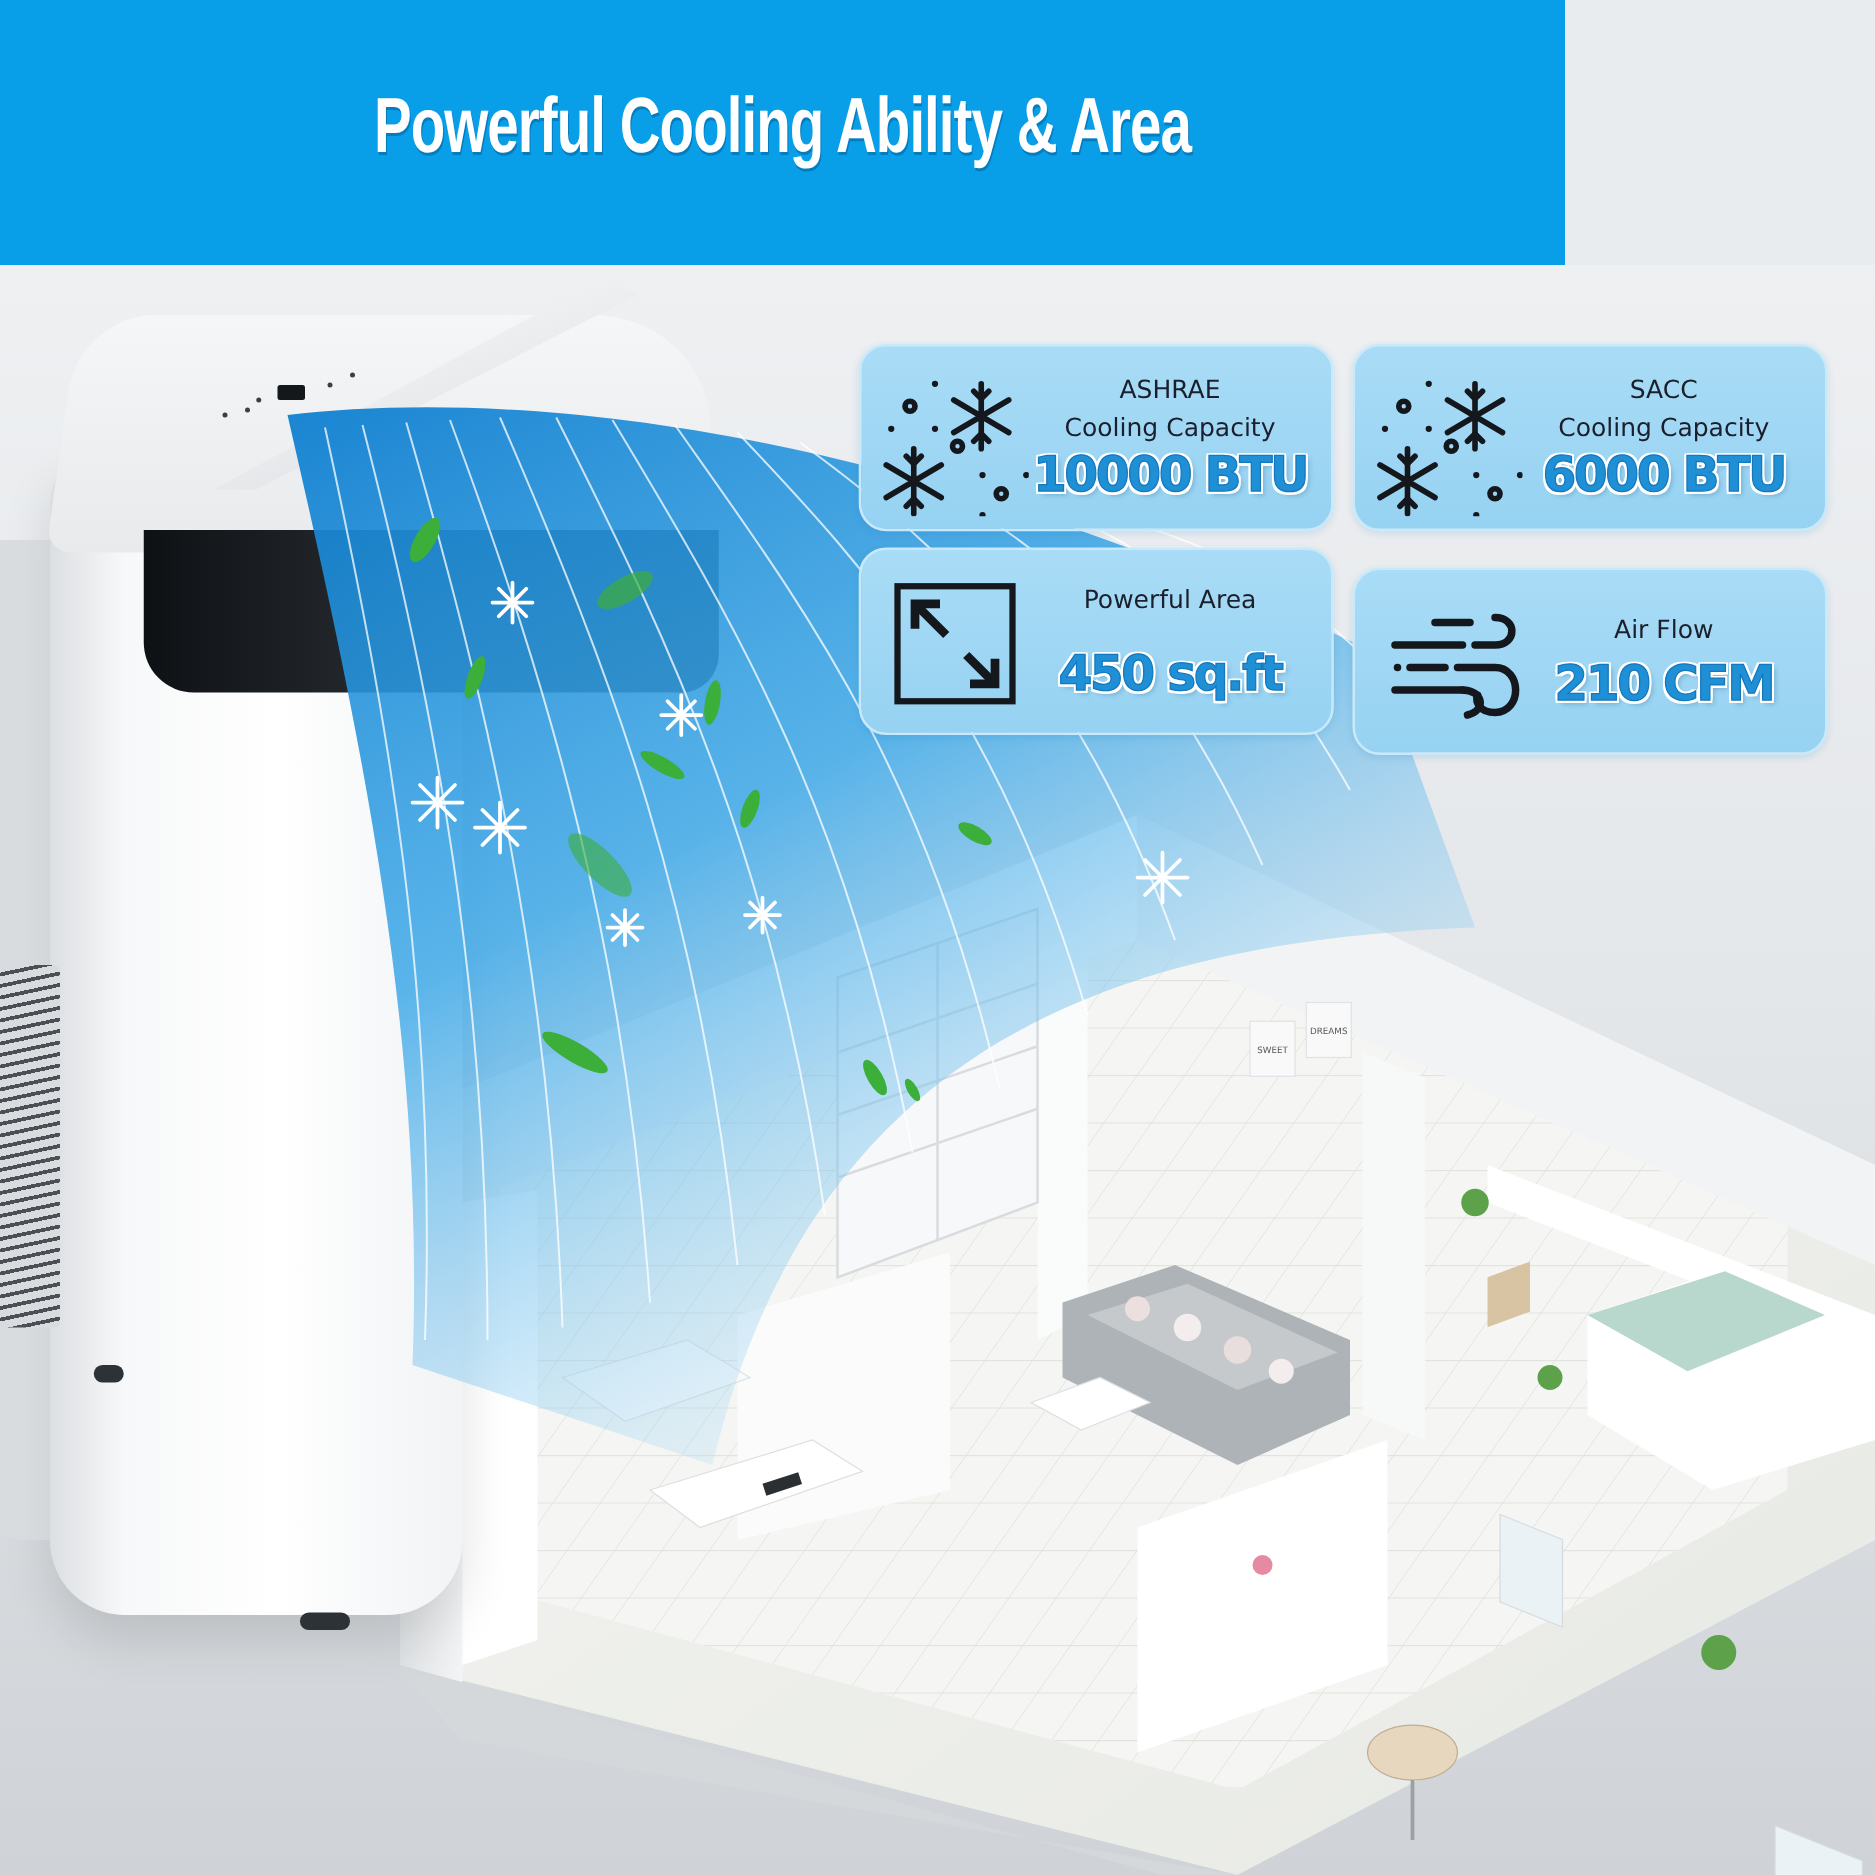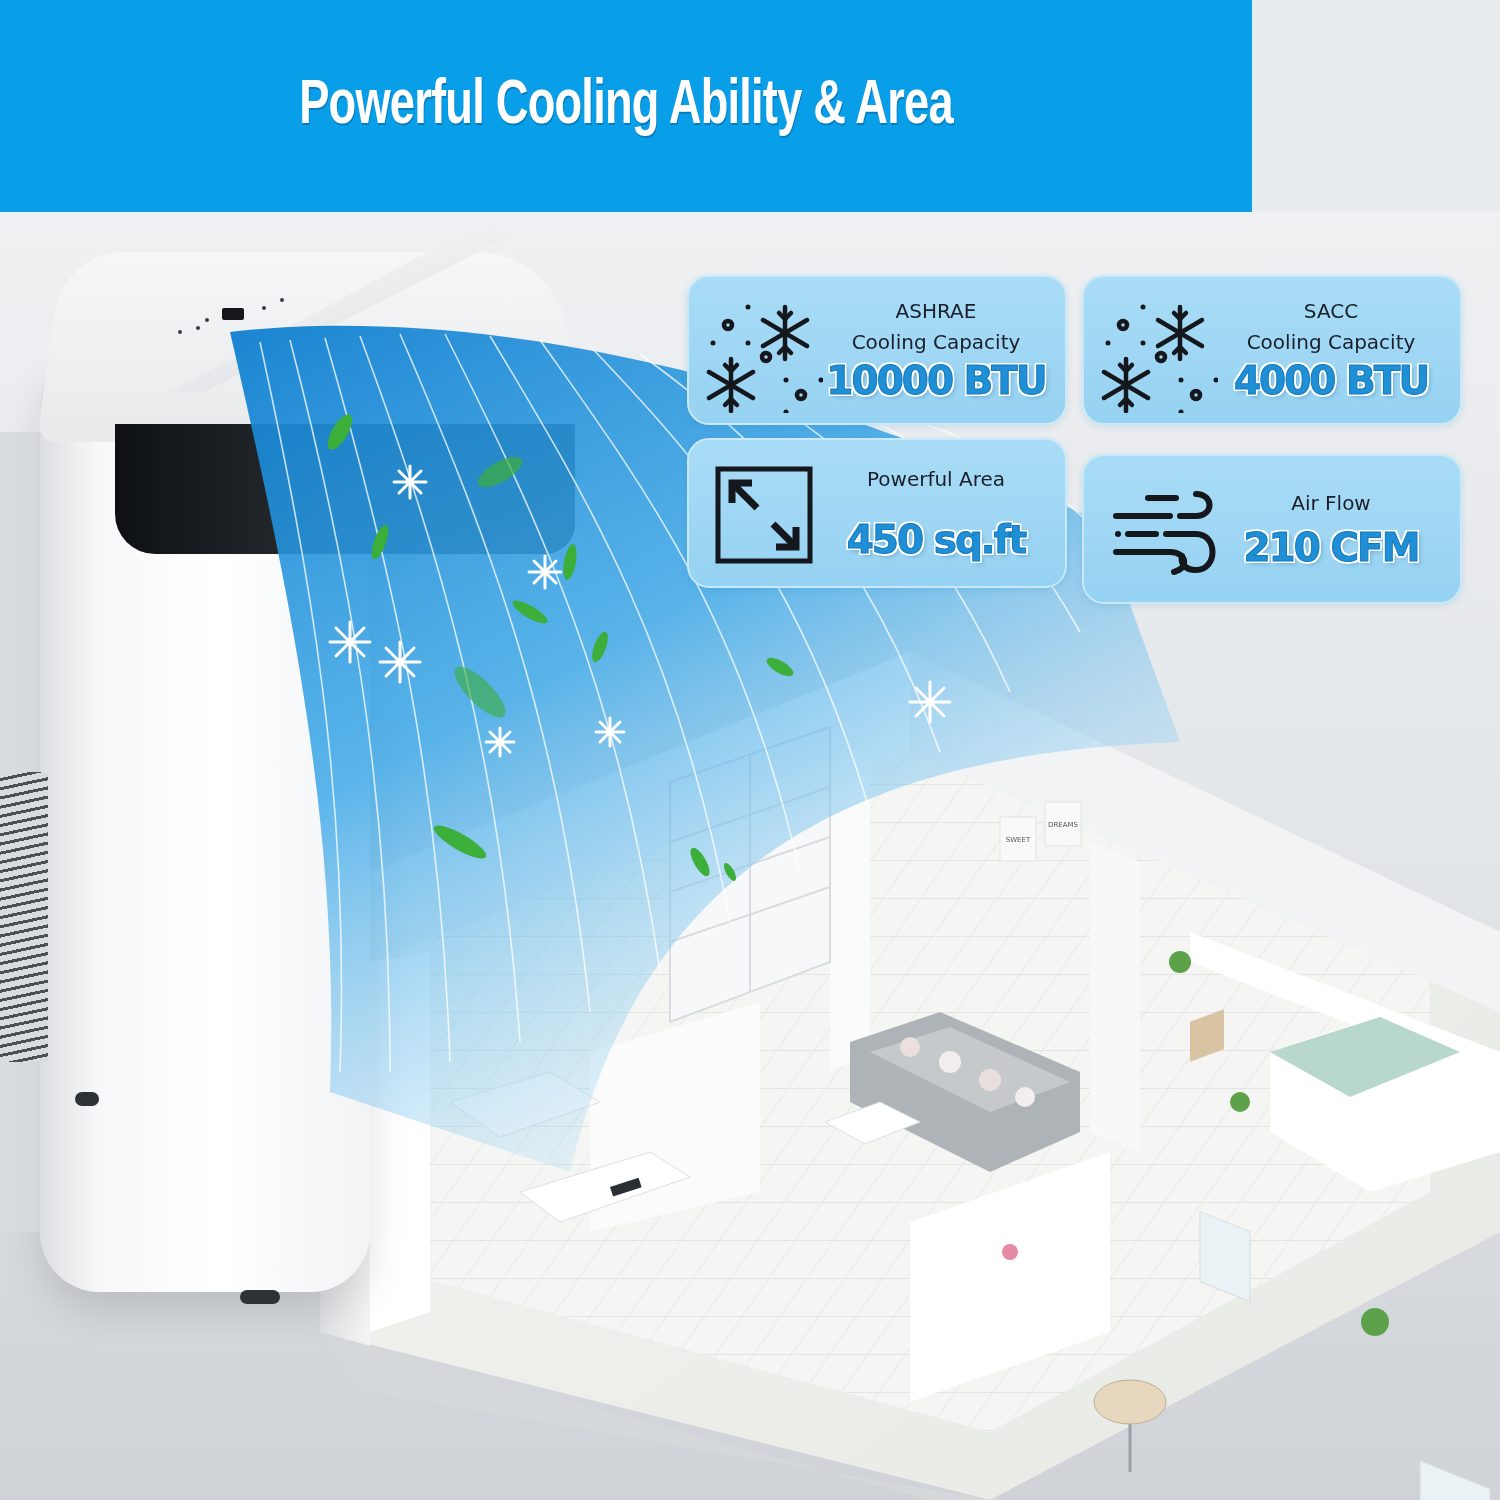--- a/index.html
+++ b/index.html
@@ -337,21 +337,21 @@
           <circle cx="10" cy="48" r="2.5"></circle>
           <circle cx="45" cy="48" r="2.5"></circle>
         <circle cx="83" cy="85" r="2.5"></circle>
           <circle cx="118" cy="85" r="2.5"></circle>
           <circle cx="83" cy="117" r="2.5"></circle>
       </g>
     </svg>
     <div class="text-col">
       <div class="label-line">SACC</div>
       <div class="label-line">Cooling Capacity</div>
-      <div class="value">4000 BTU</div>
+      <div class="value">6000 BTU</div>
     </div>
   </div>
 
   <div class="card" style="left:687px;top:226px;">
     <svg class="icon" style="left:26px;top:26px" width="98" height="98" viewBox="0 0 98 98">
       <rect x="3" y="3" width="92" height="92" fill="none" stroke="#14171c" stroke-width="5"></rect>
       <g stroke="#14171c" stroke-width="7" stroke-linecap="butt" fill="none">
         <path d="M20 20L42 42"></path>
         <path d="M17 37V17H37"></path>
         <path d="M58 58L80 80"></path>

